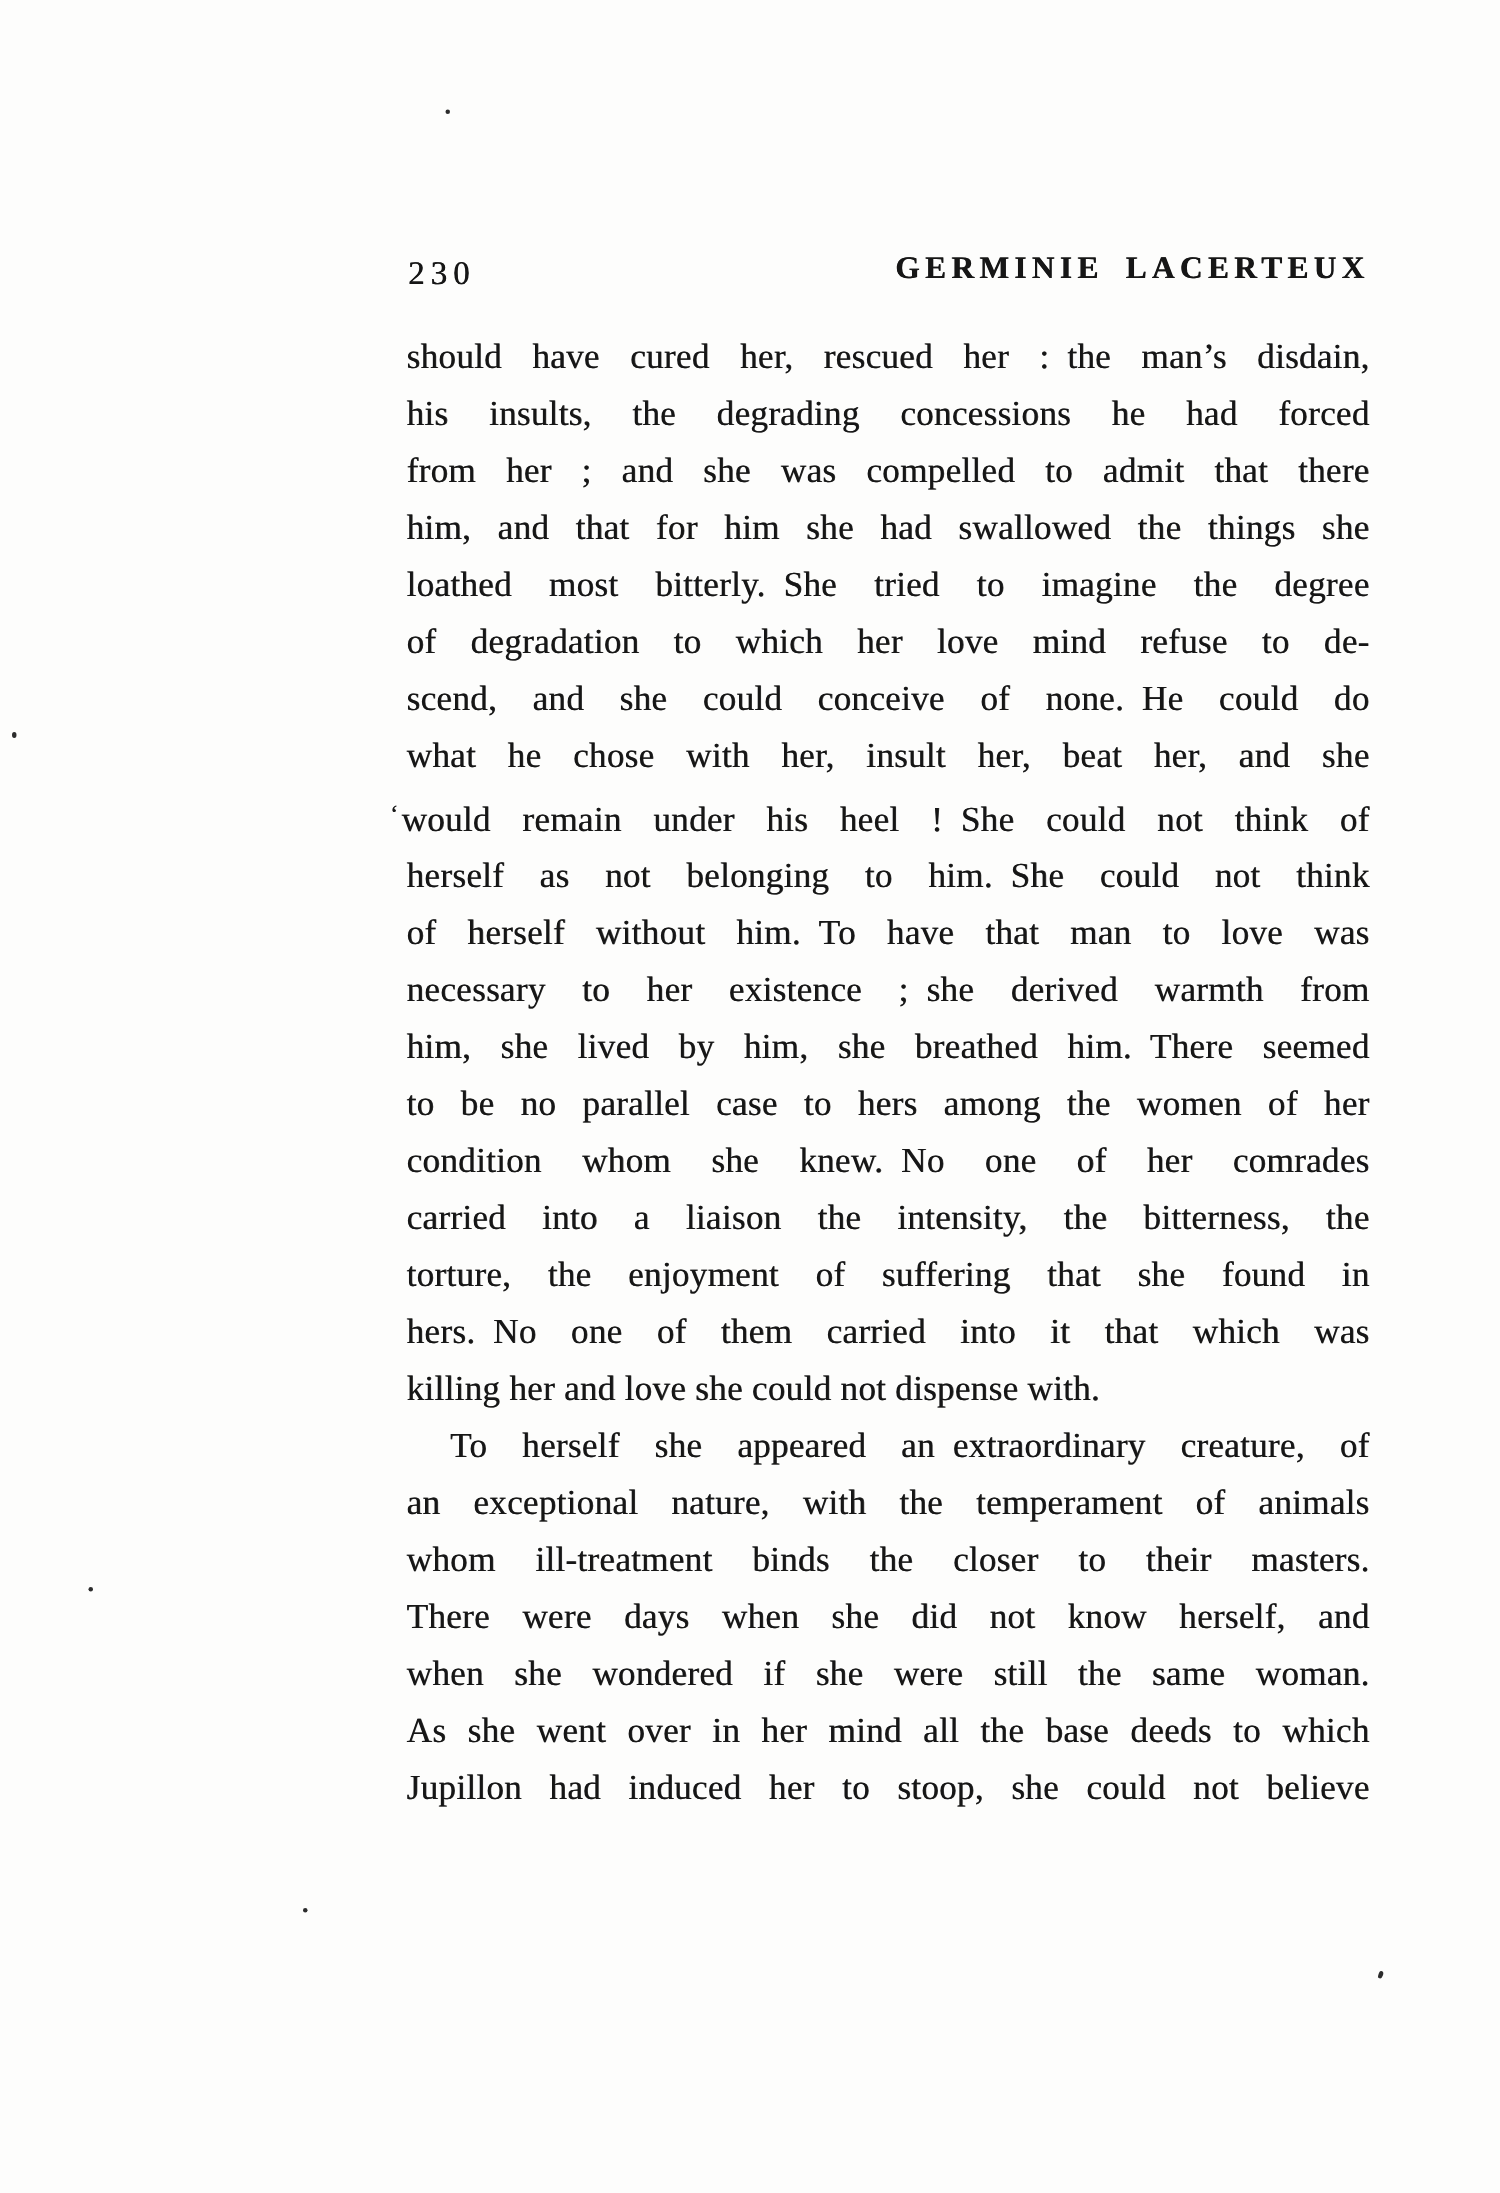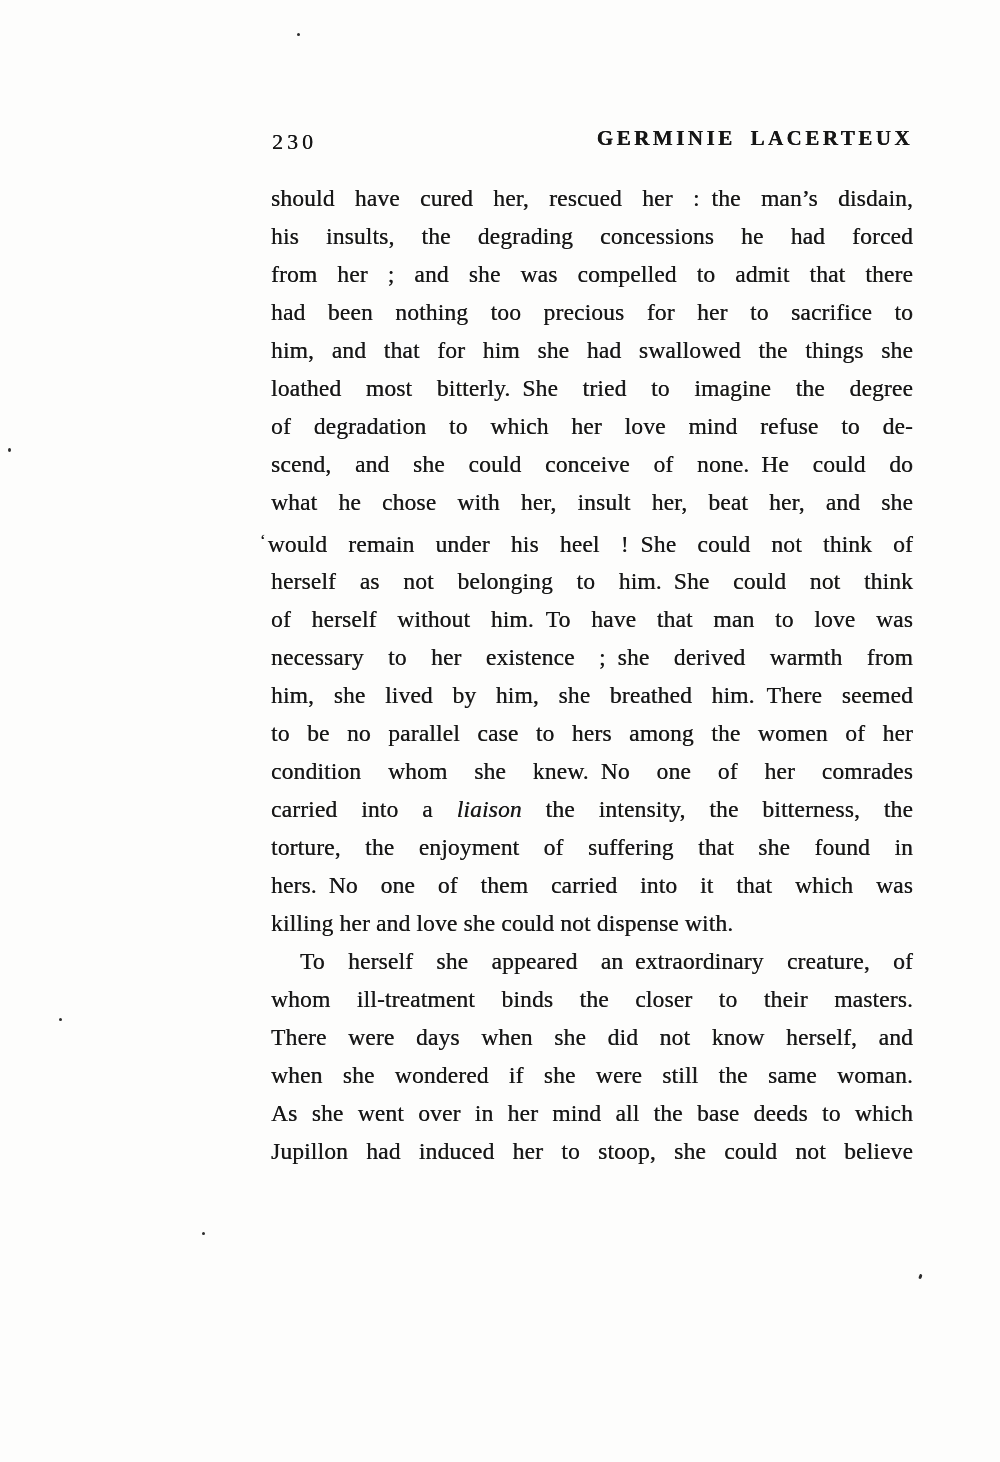--- a/index.html
+++ b/index.html
@@ -11,20 +11,21 @@
   }
   body {
     background: #fdfdfc;
     font-family: "Liberation Serif", "DejaVu Serif", serif;
     color: #161616;
     position: relative;
   }
   .page {
     position: absolute;
     inset: 0;
+    margin-top: 40px;
   }
   
   .header-row {
     position: absolute;
     top: 126px;
     left: 271px;
     width: 642px;
     height: 30px;
   }
   .page-number {
@@ -61,21 +62,21 @@
   .line {
     text-align: justify;
     text-align-last: justify;
   }
   .line.nojust {
     text-align-last: auto;
   }
   .line.indent {
     text-indent: 29px;
   }
-  .it { font-style: italic; }
+  .it { }
   .hang {
     display: inline-block;
     margin-left: -11px;
     margin-right: 2px;
     font-size: 0.7em;
     vertical-align: 0.35em;
   }
   
   .speck {
     position: absolute;
@@ -95,38 +96,38 @@
 
   <div class="header-row">
     <span class="page-number">230</span>
     <span class="header-title">GERMINIE LACERTEUX</span>
   </div>
 
   <main class="body-text">
       <div class="line"><span>should have cured her, rescued her : the man’s disdain,</span></div>
       <div class="line"><span>his insults, the degrading concessions he had forced</span></div>
       <div class="line"><span>from her ; and she was compelled to admit that there</span></div>
-      <div class="line"><span>had been nothing too precious for her to sacrifice to</span></div>
       <div class="line"><span>him, and that for him she had swallowed the things she</span></div>
       <div class="line"><span>loathed most bitterly. She tried to imagine the degree</span></div>
       <div class="line"><span>of degradation to which her love mind refuse to de-</span></div>
       <div class="line"><span>scend, and she could conceive of none. He could do</span></div>
       <div class="line"><span>what he chose with her, insult her, beat her, and she</span></div>
       <div class="line"><span class="hang">‘</span><span>would remain under his heel ! She could not think of</span></div>
       <div class="line"><span>herself as not belonging to him. She could not think</span></div>
       <div class="line"><span>of herself without him. To have that man to love was</span></div>
       <div class="line"><span>necessary to her existence ; she derived warmth from</span></div>
       <div class="line"><span>him, she lived by him, she breathed him. There seemed</span></div>
       <div class="line"><span>to be no parallel case to hers among the women of her</span></div>
       <div class="line"><span>condition whom she knew. No one of her comrades</span></div>
       <div class="line"><span>carried into a </span><span class="it">liaison</span><span> the intensity, the bitterness, the</span></div>
       <div class="line"><span>torture, the enjoyment of suffering that she found in</span></div>
       <div class="line"><span>hers. No one of them carried into it that which was</span></div>
       <div class="line nojust"><span>killing her and love she could not dispense with.</span></div>
       <div class="line indent"><span>To herself she appeared an extraordinary creature, of</span></div>
+      <div class="line"><span>an exceptional nature, with the temperament of animals</span></div>
       <div class="line"><span>whom ill-treatment binds the closer to their masters.</span></div>
       <div class="line"><span>There were days when she did not know herself, and</span></div>
       <div class="line"><span>when she wondered if she were still the same woman.</span></div>
       <div class="line"><span>As she went over in her mind all the base deeds to which</span></div>
       <div class="line"><span>Jupillon had induced her to stoop, she could not believe</span></div>
     </main>
 
   <div class="speck s1"></div>
   <div class="speck s2"></div>
   <div class="speck s3"></div>

